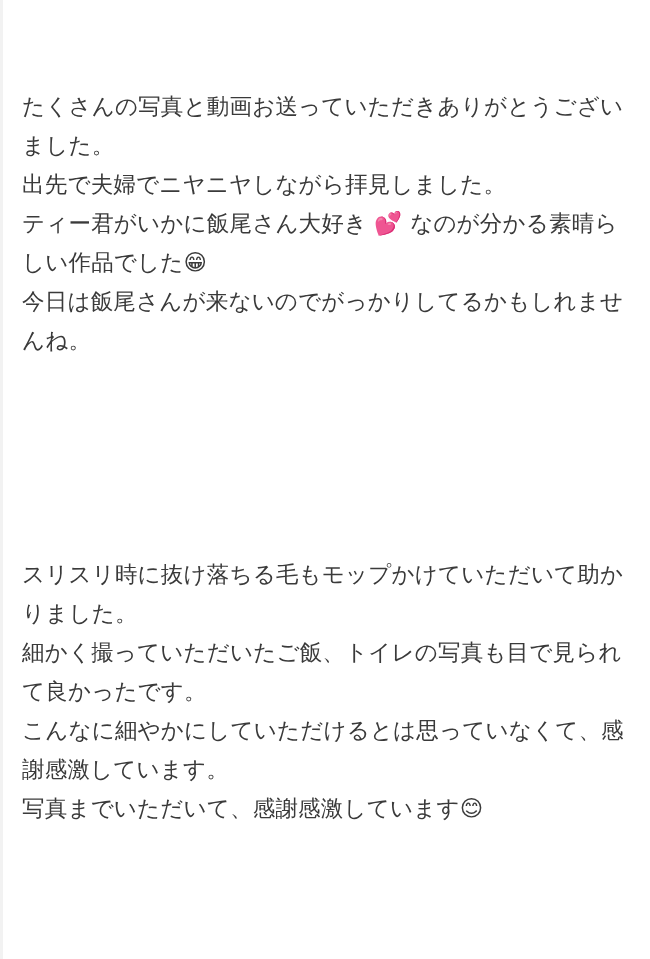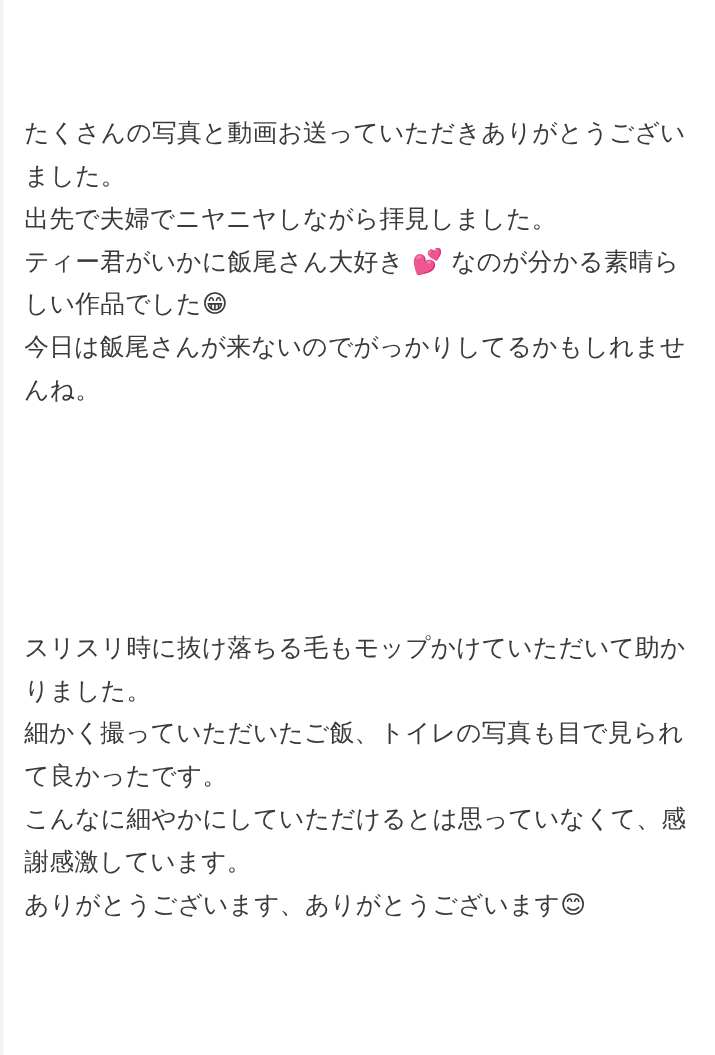--- a/index.html
+++ b/index.html
@@ -12,21 +12,21 @@
     height: 959px;
     overflow: hidden;
     font-family: "DejaVu Sans", "Liberation Sans", sans-serif;
   }
   .page {
     position: relative;
     width: 650px;
     height: 959px;
     background: #ffffff;
     box-sizing: border-box;
-    padding: 24px 16px 0 22px;
+    padding: 9px 16px 0 22px;
   }
   .edge-left {
     position: absolute;
     left: 0;
     top: 0;
     width: 3px;
     height: 959px;
     background: #f2f2f2;
   }
   .message-body {
@@ -54,21 +54,21 @@
 
   <div class="message-body">
     <p class="para">たくさんの写真と動画お送っていただきありがとうございました。
 出先で夫婦でニヤニヤしながら拝見しました。
 ティー君がいかに飯尾さん大好き 💕 なのが分かる素晴らしい作品でした😁
 今日は飯尾さんが来ないのでがっかりしてるかもしれませんね。</p>
     <div class="blank-line"></div>
     <p class="para">スリスリ時に抜け落ちる毛もモップかけていただいて助かりました。
 細かく撮っていただいたご飯、トイレの写真も目で見られて良かったです。
 こんなに細やかにしていただけるとは思っていなくて、感謝感激しています。
-ありがとうございます、ありがとうございます😊</p>
+写真までいただいて、感謝感激しています😊</p>
     <div class="blank-line"></div>
     
     
     
     
     
     
     
     
   </div>

